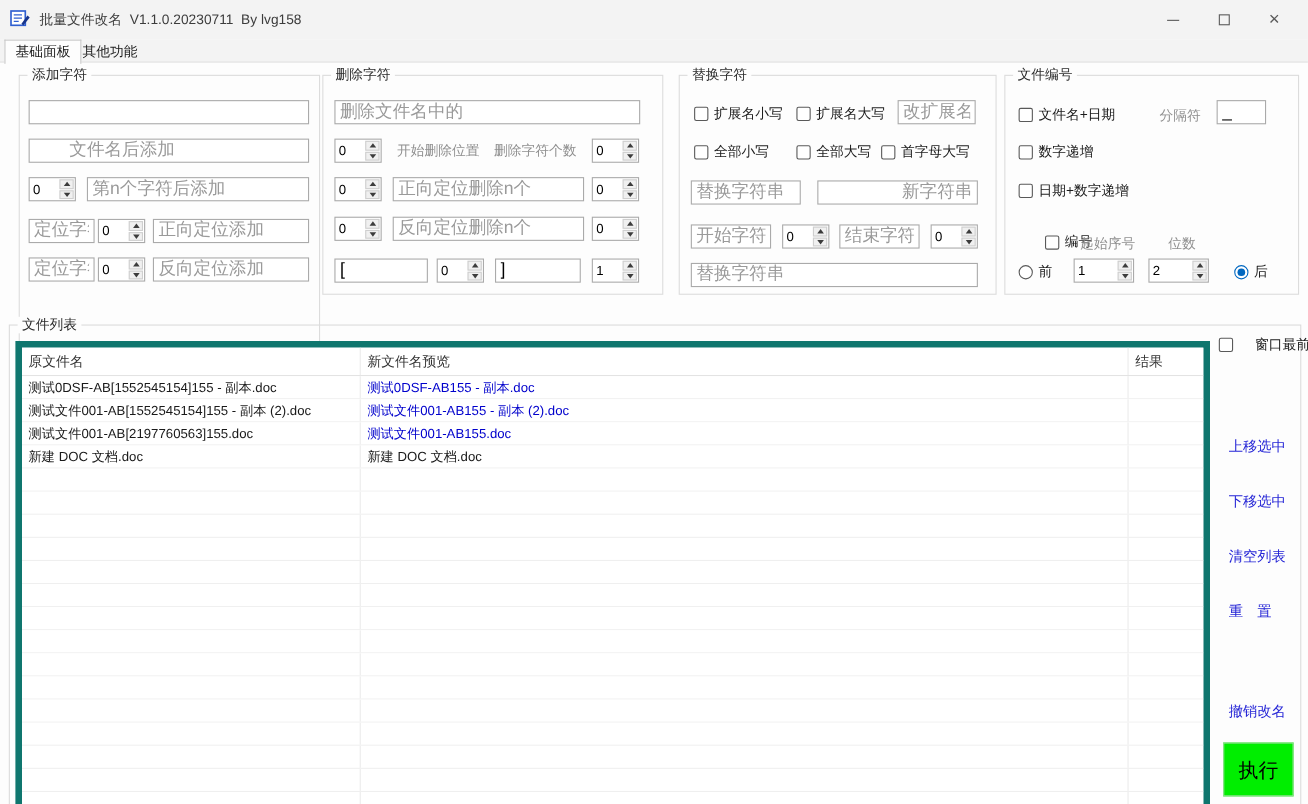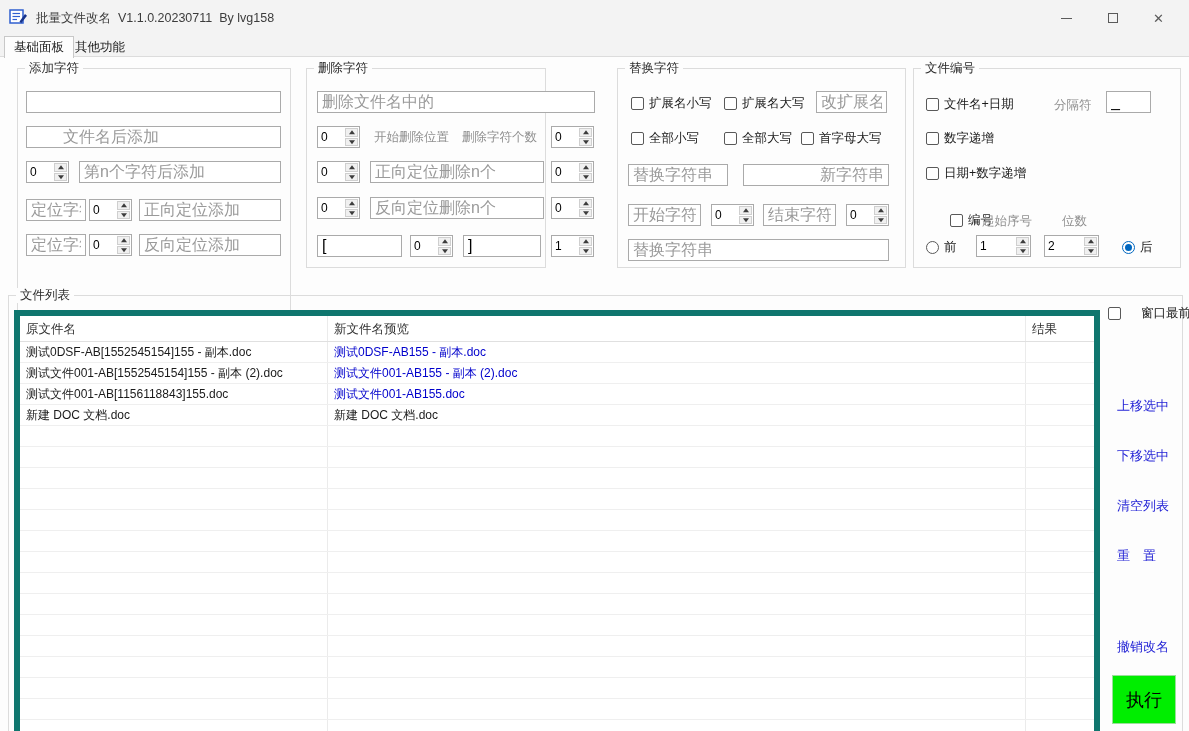--- a/index.html
+++ b/index.html
@@ -117,21 +117,21 @@
     <span class="spin" style="left:71px; top:165px; width:43px;">
       <input class="spin-v" value="0" style="">
       <span class="spin-btns">
           <span class="sb up"></span>
           <span class="sb dn"></span>
         </span>
     </span>
     <input class="tb" style="left: 121px; top: 165px; width: 142px;" placeholder="反向定位添加">
   </div>
 
-  <div class="grp" style="left:306px; top:11px; width:240px; height:200px;">
+  <div class="grp" style="left:293px; top:11px; width:310px; height:200px;">
     <span class="grp-label">删除字符</span>
     <input class="tb" style="left: 10px; top: 22px; width: 278px;" placeholder="删除文件名中的">
 
     <span class="spin" style="left:10px; top:57px; width:43px;">
       <input class="spin-v" value="0" style="">
       <span class="spin-btns">
           <span class="sb up"></span>
           <span class="sb dn"></span>
         </span>
     </span>
@@ -310,21 +310,21 @@
           <span class="tcell c1">测试0DSF-AB[1552545154]155 - 副本.doc</span>
           <span class="tcell c2 changed">测试0DSF-AB155 - 副本.doc</span>
           <span class="tcell c3"></span>
         </div>
         <div class="trow">
           <span class="tcell c1">测试文件001-AB[1552545154]155 - 副本 (2).doc</span>
           <span class="tcell c2 changed">测试文件001-AB155 - 副本 (2).doc</span>
           <span class="tcell c3"></span>
         </div>
         <div class="trow">
-          <span class="tcell c1">测试文件001-AB[1156118843]155.doc</span>
+          <span class="tcell c1">测试文件001-AB[2197760563]155.doc</span>
           <span class="tcell c2 changed">测试文件001-AB155.doc</span>
           <span class="tcell c3"></span>
         </div>
         <div class="trow">
           <span class="tcell c1">新建 DOC 文档.doc</span>
           <span class="tcell c2">新建 DOC 文档.doc</span>
           <span class="tcell c3"></span>
         </div>
         <div class="trow">
           <span class="tcell c1"></span>

